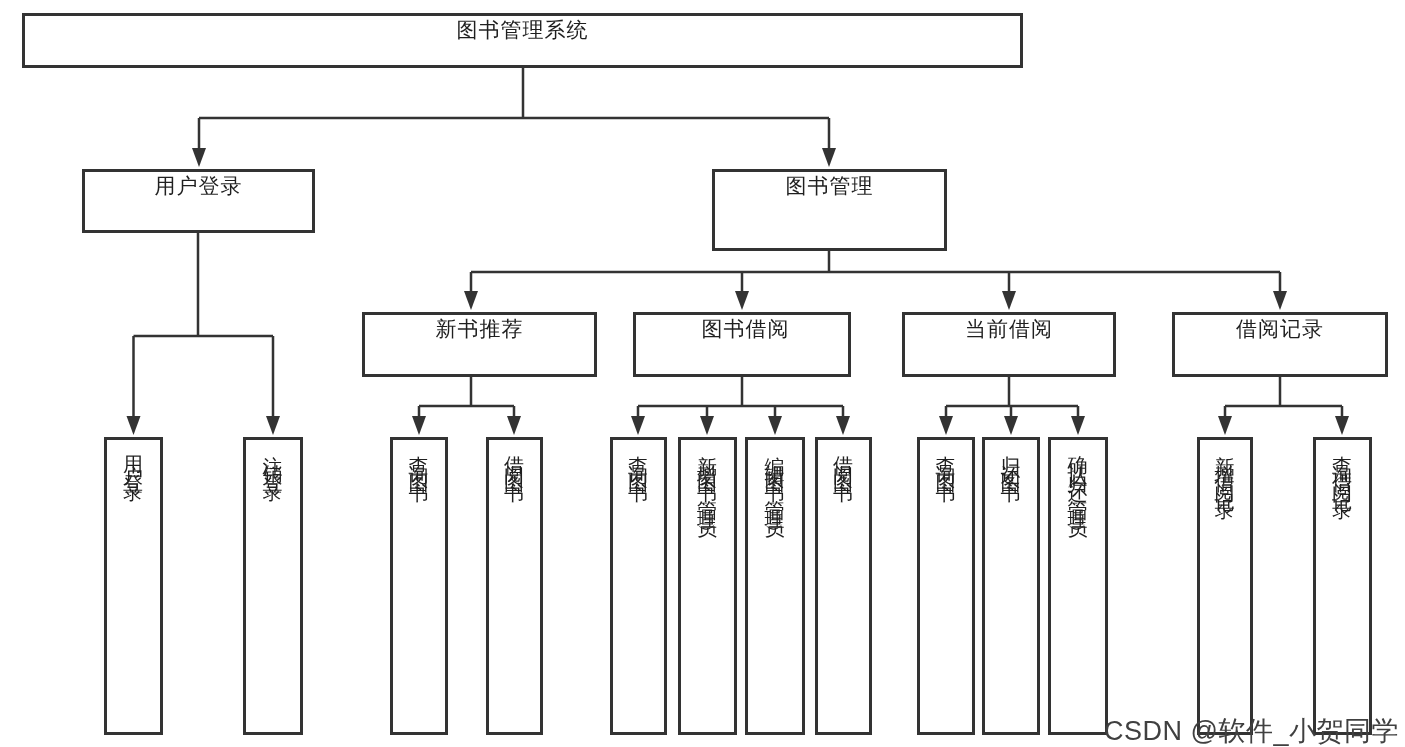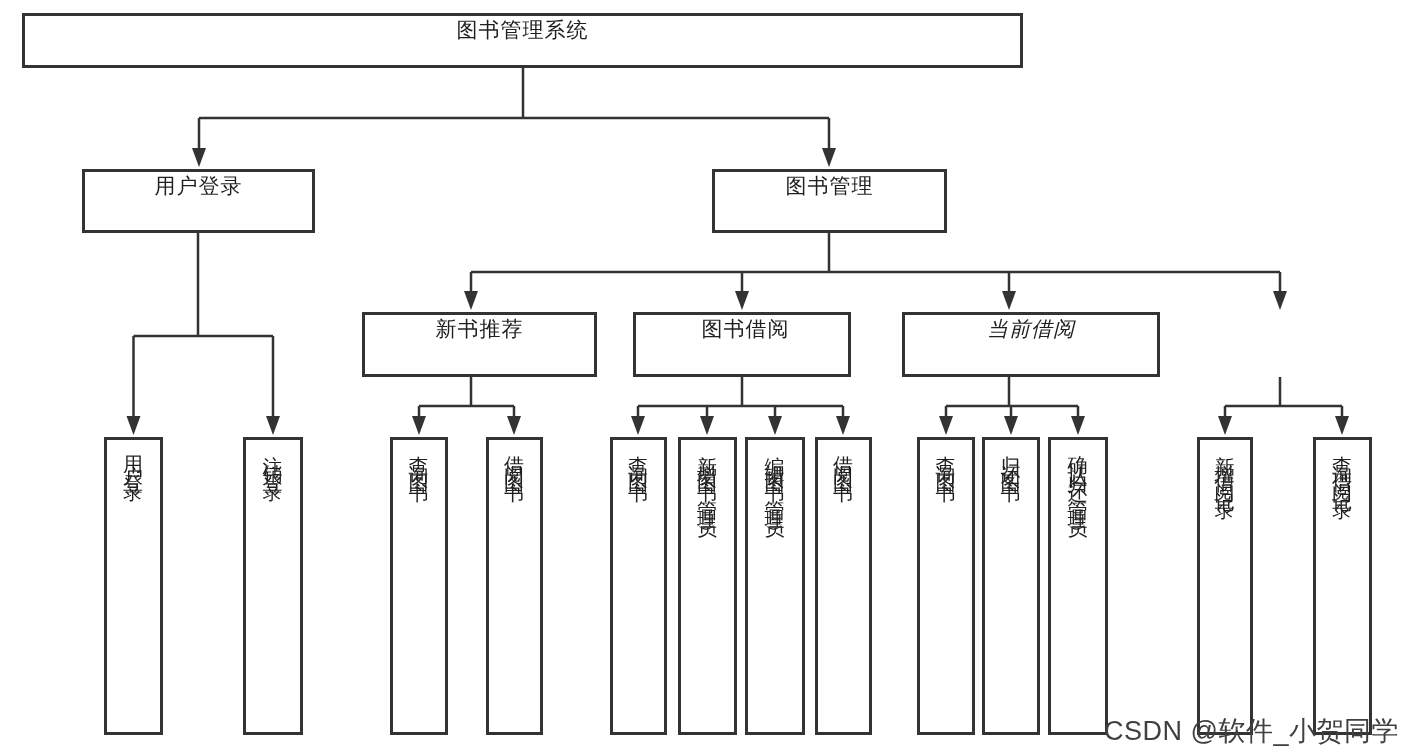--- a/index.html
+++ b/index.html
@@ -84,32 +84,35 @@
     </g>
   </svg>
 
   <div class="node hnode" style="left:22px;top:13px;width:1001px;height:55px;">
     <span>图书管理系统</span>
   </div>
 
   <div class="node hnode" style="left:82px;top:169px;width:233px;height:64px;">
     <span>用户登录</span>
   </div>
-  <div class="node hnode" style="left:712px;top:169px;width:235px;height:64px;">
+  <div class="node hnode" style="left:712px;top:169px;width:235px;height:82px;">
     <span>图书管理</span>
   </div>
 
   <div class="node hnode" style="left:362px;top:312px;width:235px;height:65px;">
     <span>新书推荐</span>
   </div>
   <div class="node hnode" style="left:633px;top:312px;width:218px;height:65px;padding-left:7px;">
     <span>图书借阅</span>
   </div>
-  <div class="node hnode" style="left:902px;top:312px;width:258px;height:65px;font-style:italic;">
+  <div class="node hnode" style="left:902px;top:312px;width:214px;height:65px;">
     <span>当前借阅</span>
+  </div>
+  <div class="node hnode" style="left:1172px;top:312px;width:216px;height:65px;">
+    <span>借阅记录</span>
   </div>
 
   <div class="node vnode" style="left:104px;top:437px;width:59px;height:298px;">
     <span class="vtext">用户登录</span>
   </div>
   <div class="node vnode" style="left:243px;top:437px;width:60px;height:298px;">
     <span class="vtext">注销登录</span>
   </div>
 
   <div class="node vnode" style="left:390px;top:437px;width:58px;height:298px;">

